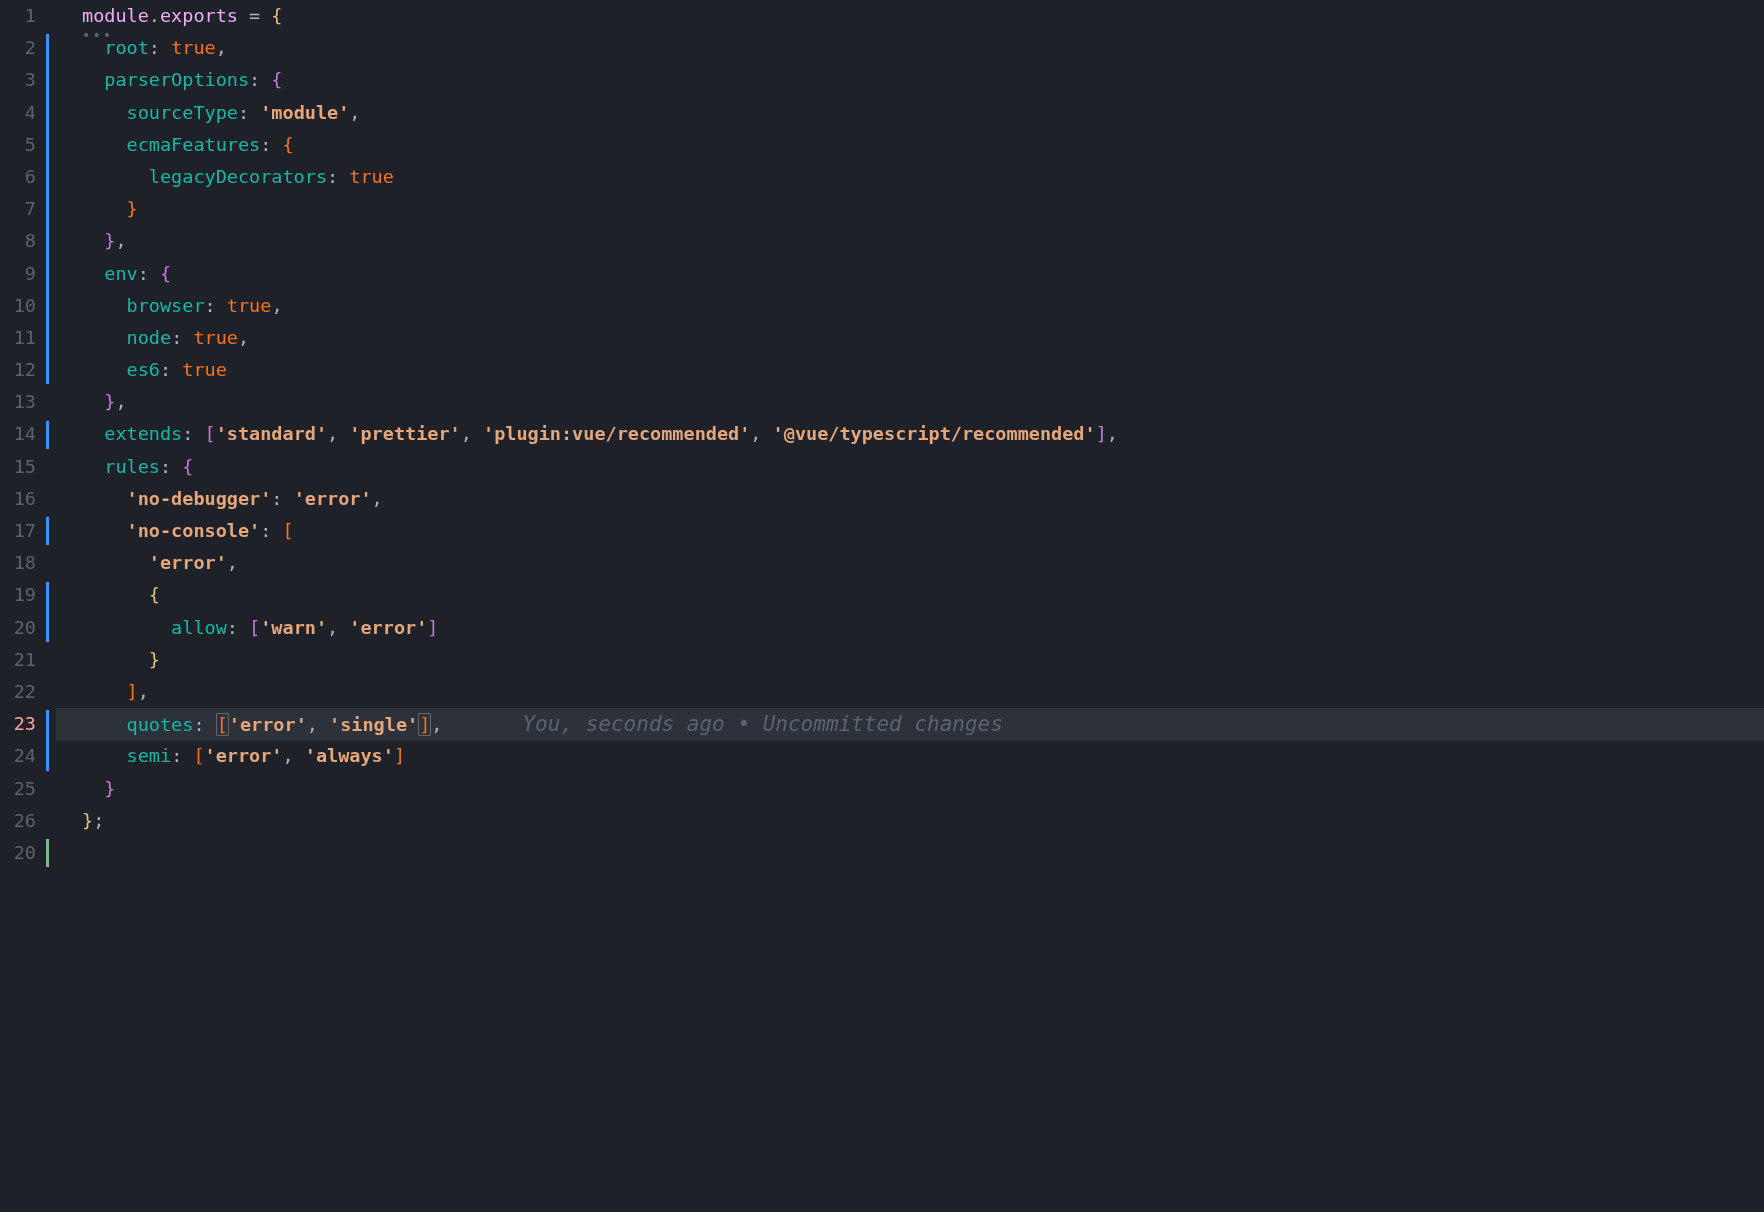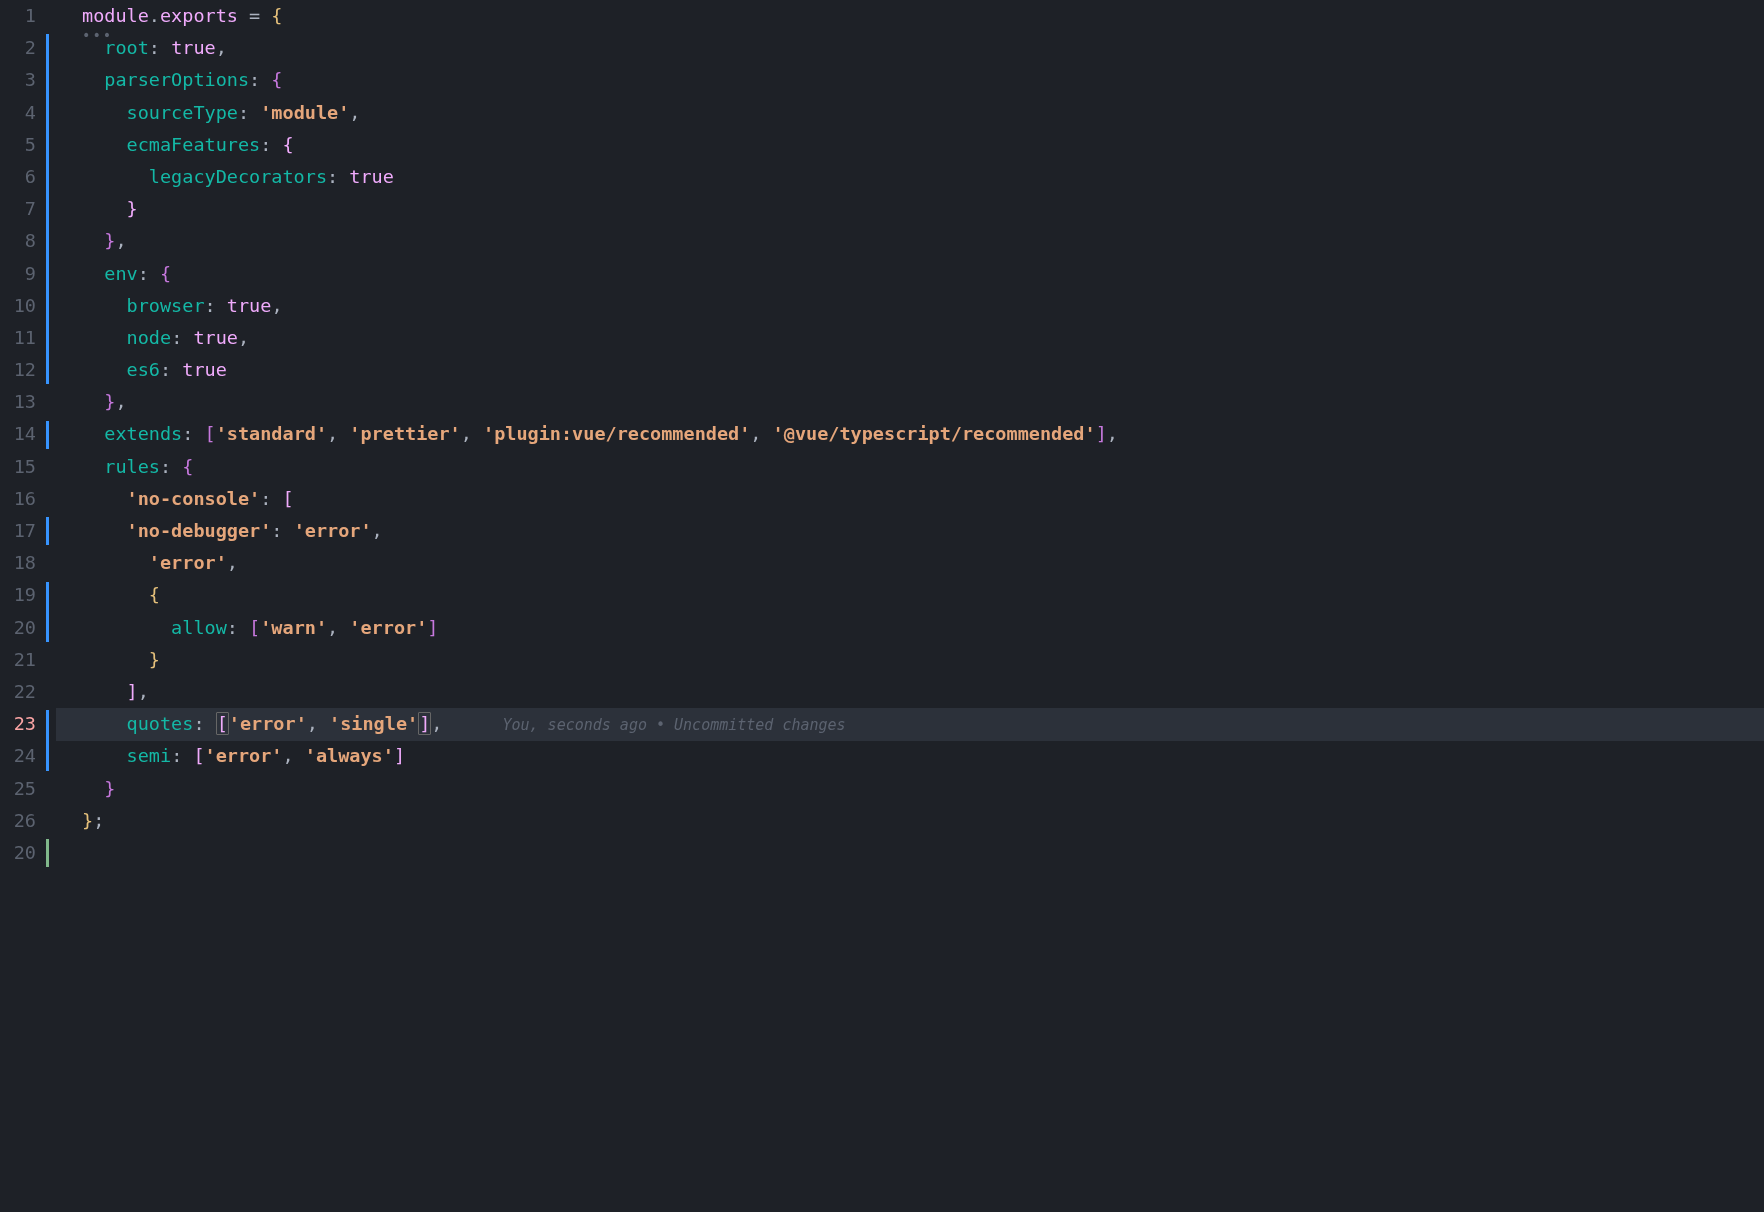--- a/index.html
+++ b/index.html
@@ -61,34 +61,34 @@
     color: #5c6370;
     font-size: 14px;
     left: 26px;
     top: 27px;
     z-index: 2;
     letter-spacing: 2px;
   }
   .gitlens {
     color: #5c6370;
     font-style: italic;
-    margin-left: 60px;
-    font-size: 15px;
+    margin-left: 80px;
+    font-size: 21px;
   }
   .bracket-match {
     border: 1px solid #666;
     border-radius: 1px;
   }
   
   .c-teal    { color: #f0abfc; }
   .c-purple  { color: #c678dd; }
   .c-white   { color: #abb2bf; }
   .c-yellow  { color: #e5c07b; }
   .c-red     { color: #14b8a6; }
-  .c-blue    { color: #f0abfc; }
+  .c-blue    { color: #f97316; }
   .c-peach   { color: #e5a67b; font-weight: bold; }
 </style>
 </head>
 <body>
 
 <div class="editor">
 
   <div class="gutter">
       <div class="line">1</div>
       <div class="line">2</div>
@@ -155,23 +155,23 @@
     <div class="line"><span class="line-content">    <span class="c-red">node</span><span class="c-white">: </span><span class="c-blue">true</span><span class="c-white">,</span></span></div>
 
     <div class="line"><span class="line-content">    <span class="c-red">es6</span><span class="c-white">: </span><span class="c-blue">true</span></span></div>
 
     <div class="line"><span class="line-content">  <span class="c-purple">}</span><span class="c-white">,</span></span></div>
 
     <div class="line"><span class="line-content">  <span class="c-red">extends</span><span class="c-white">: </span><span class="c-purple">[</span><span class="c-peach">'standard'</span><span class="c-white">, </span><span class="c-peach">'prettier'</span><span class="c-white">, </span><span class="c-peach">'plugin:vue/recommended'</span><span class="c-white">, </span><span class="c-peach">'@vue/typescript/recommended'</span><span class="c-purple">]</span><span class="c-white">,</span></span></div>
 
     <div class="line"><span class="line-content">  <span class="c-red">rules</span><span class="c-white">: </span><span class="c-purple">{</span></span></div>
 
+    <div class="line"><span class="line-content">    <span class="c-peach">'no-debugger'</span><span class="c-white">: </span><span class="c-peach">'error'</span><span class="c-white">,</span></span></div>
+
     <div class="line"><span class="line-content">    <span class="c-peach">'no-console'</span><span class="c-white">: </span><span class="c-blue">[</span></span></div>
-
-    <div class="line"><span class="line-content">    <span class="c-peach">'no-debugger'</span><span class="c-white">: </span><span class="c-peach">'error'</span><span class="c-white">,</span></span></div>
 
     <div class="line"><span class="line-content">      <span class="c-peach">'error'</span><span class="c-white">,</span></span></div>
 
     <div class="line"><span class="line-content">      <span class="c-yellow">{</span></span></div>
 
     <div class="line"><span class="line-content">        <span class="c-red">allow</span><span class="c-white">: </span><span class="c-purple">[</span><span class="c-peach">'warn'</span><span class="c-white">, </span><span class="c-peach">'error'</span><span class="c-purple">]</span></span></div>
 
     <div class="line"><span class="line-content">      <span class="c-yellow">}</span></span></div>
 
     <div class="line"><span class="line-content">    <span class="c-blue">]</span><span class="c-white">,</span></span></div>

